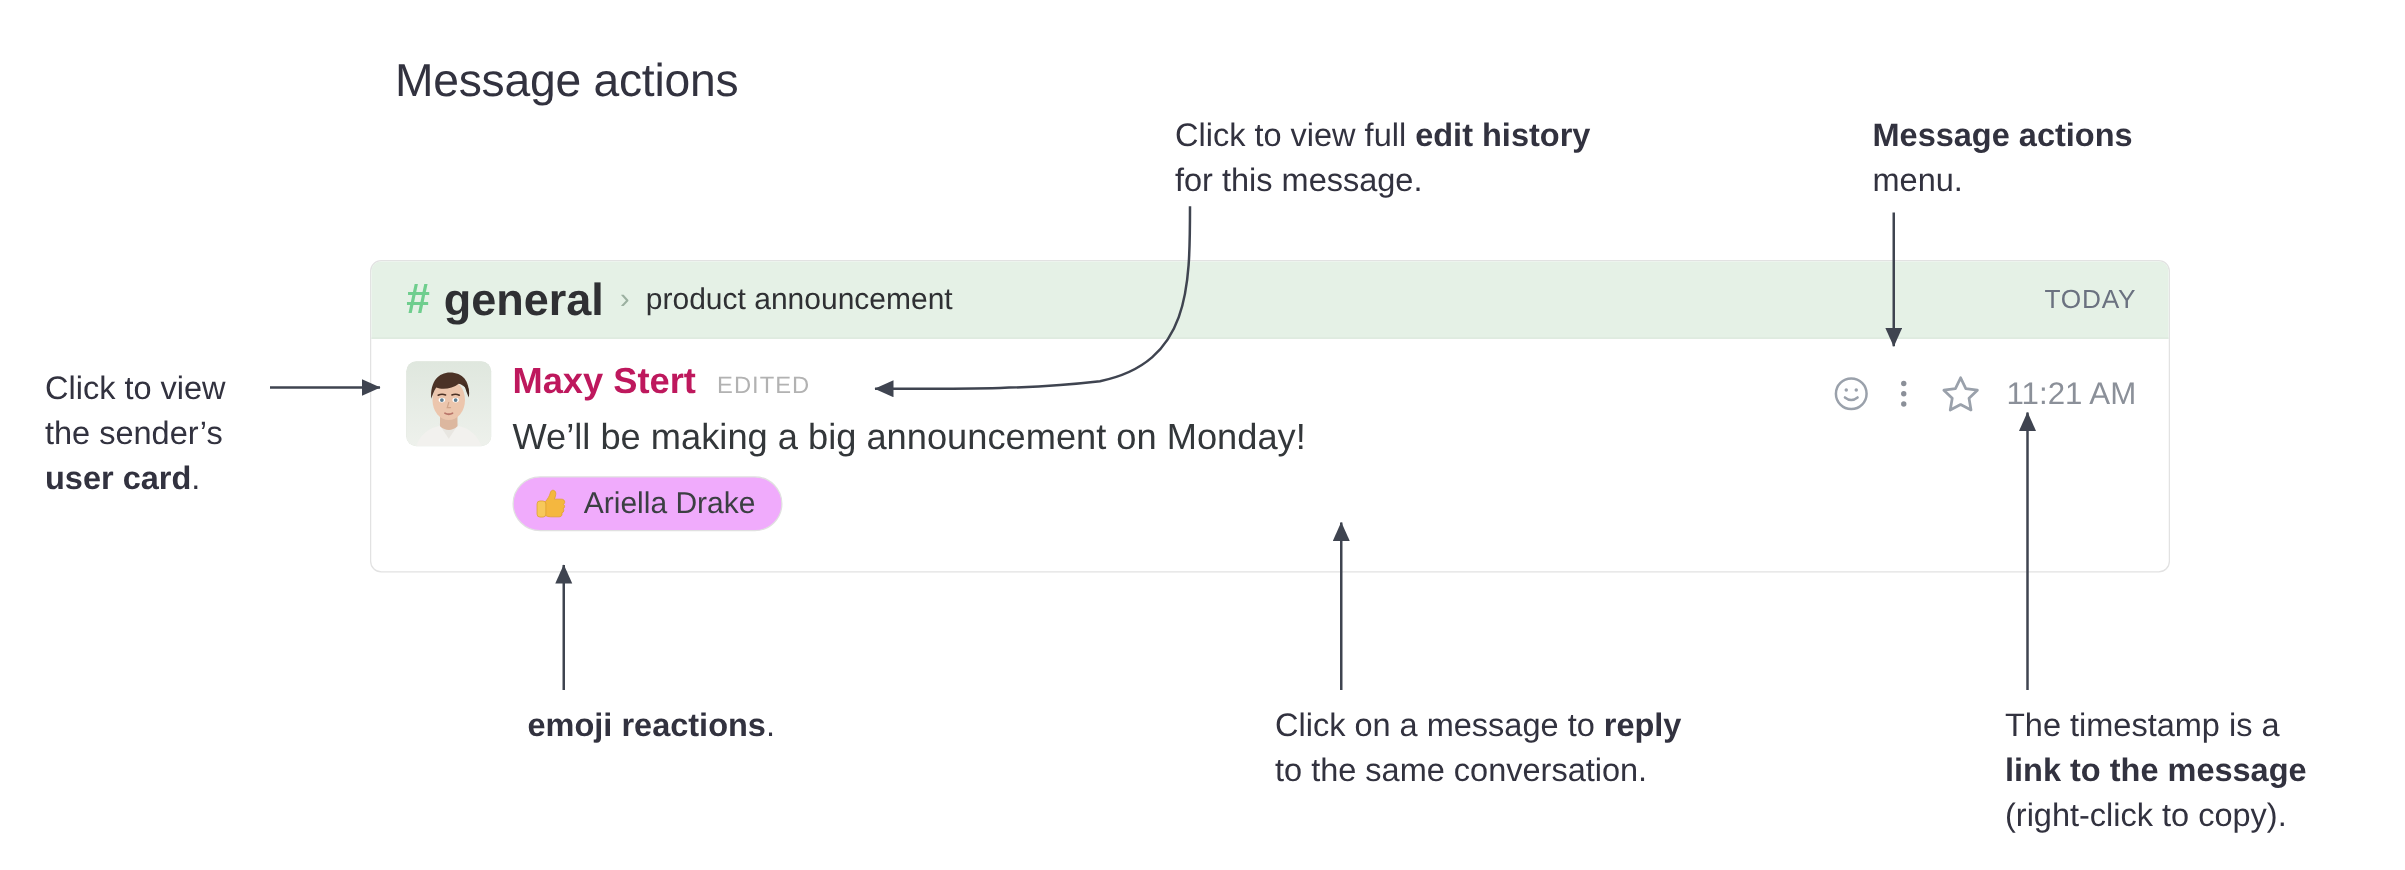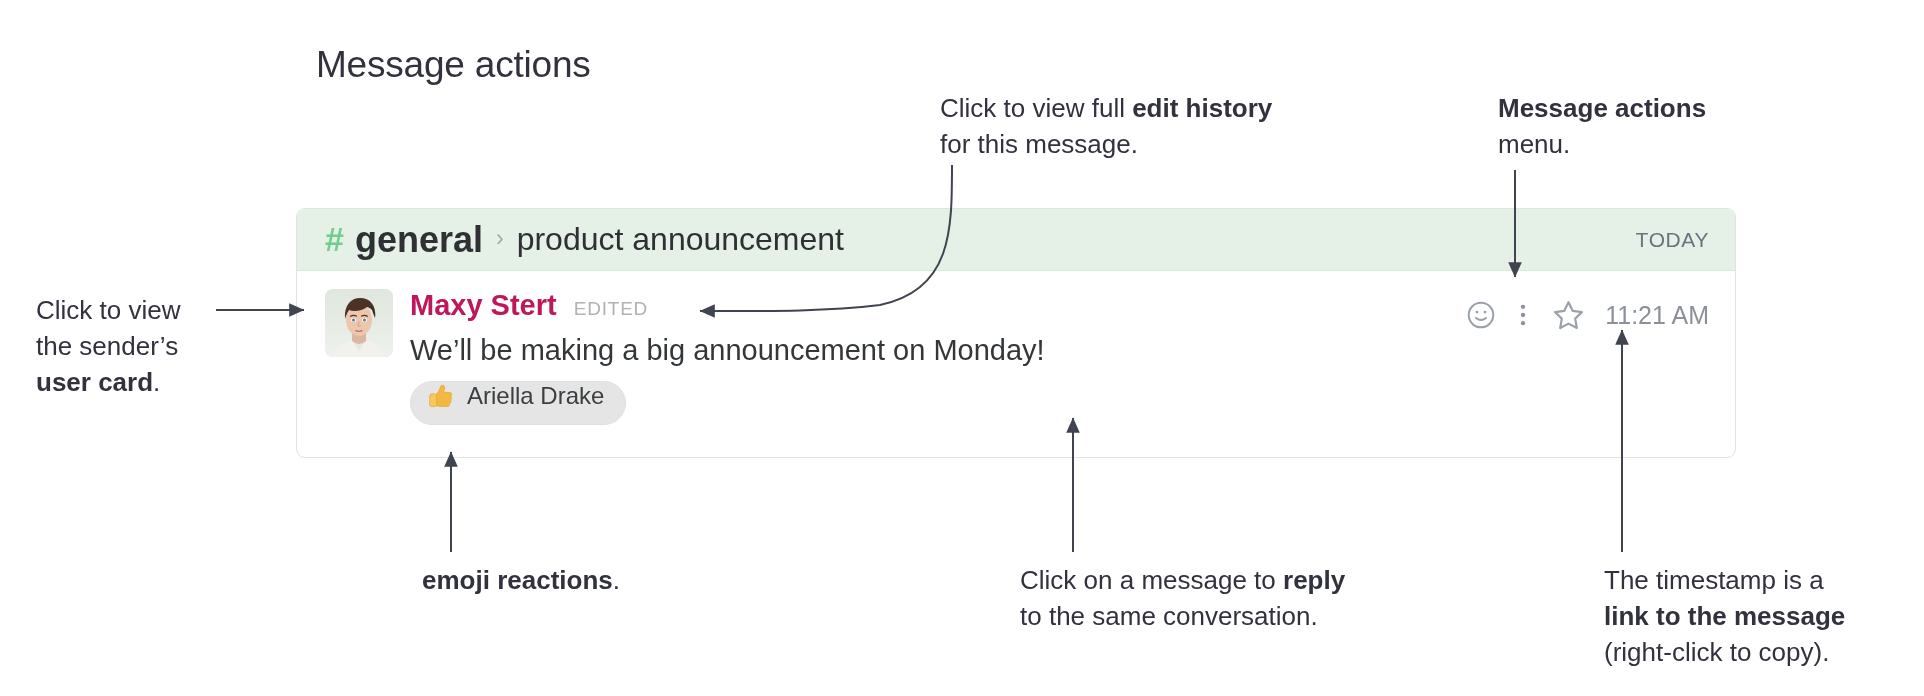--- a/index.html
+++ b/index.html
@@ -69,21 +69,21 @@
     white-space: nowrap;
   }
   .breadcrumb-sep {
     font-size: 23px;
     color: #9bb0a0;
     margin: 0 13px;
     position: relative;
     top: -1px;
   }
   .topic-name {
-    font-size: 32px;
+    font-size: 24px;
     font-weight: 400;
     color: #2f3033;
     white-space: nowrap;
   }
   .today-label {
     margin-left: auto;
     font-size: 21px;
     color: #6b7280;
     letter-spacing: 0.6px;
     white-space: nowrap;
@@ -125,26 +125,27 @@
     white-space: nowrap;
   }
   .msg-text {
     font-size: 29px;
     color: #33373a;
     margin-top: 11px;
     white-space: nowrap;
   }
   .reaction-pill {
     display: inline-flex;
+    align-items: center;
     margin-top: 14px;
     height: 44px;
     padding: 0 21px 0 15px;
     border: 1px solid #e0e0e0;
     border-radius: 22px;
-    background: #e5e5e5;
+    background: #f0abfc;
   }
   .reaction-emoji { font-size: 26px; line-height: 1; }
   .reaction-emoji svg { display: block; width: 29px; height: 29px; }
   .reaction-name {
     font-size: 24px;
     color: #3b3f42;
     margin-left: 12px;
     white-space: nowrap;
   }
 

